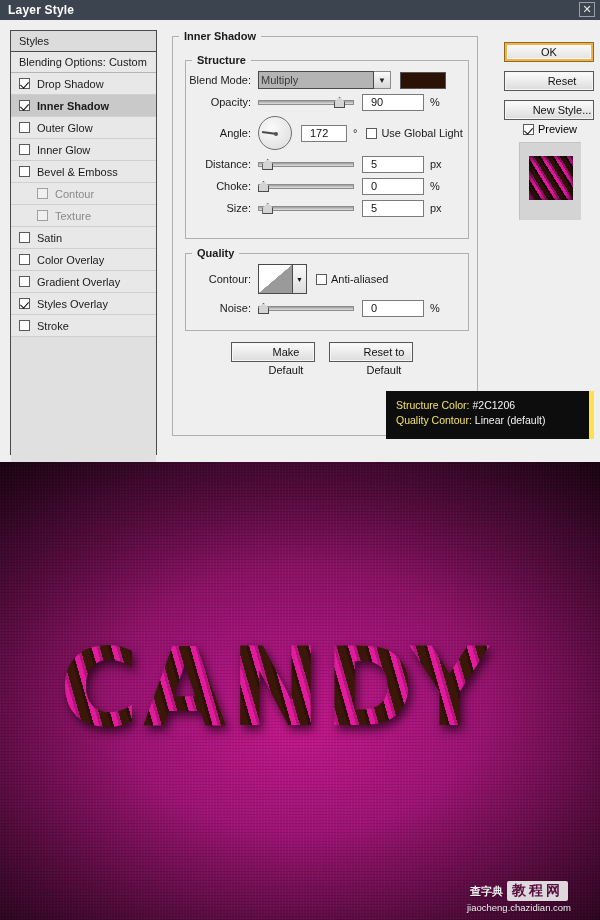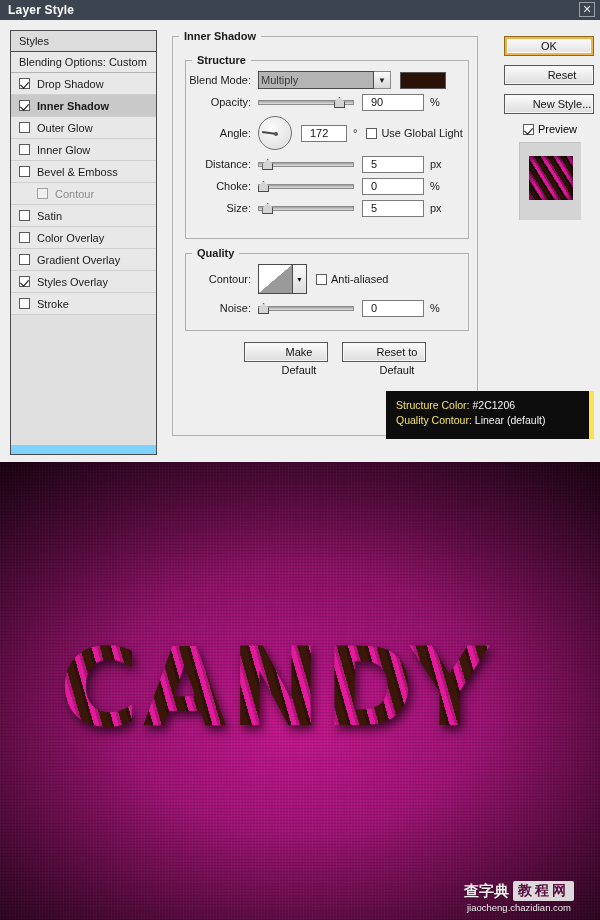--- a/index.html
+++ b/index.html
@@ -26,21 +26,21 @@
   }
   #close-btn {
     position:absolute; right:5px; top:2px; width:16px; height:15px;
     border:1px solid #9aa0a8; background:#3c4450; color:#e8e8e8;
     font-size:11px; line-height:13px; text-align:center;
   }
 
   
   #styles-panel {
     position:absolute; left:10px; top:30px; width:147px; height:425px;
-    border:1px solid #4a4a4a; background:#7dd3fc;
+    border:1px solid #4a4a4a; background:#f9a8d4;
   }
   .styles-head {
     height:21px; line-height:21px; padding-left:8px;
     background:#dcdcdc; border-bottom:1px solid #4a4a4a; font-size:11px; color:#1a1a1a;
   }
   .blend-opts {
     height:21px; line-height:21px; padding-left:8px;
     background:#e8e8e8; border-bottom:1px solid #b4b4b4; font-size:11px; color:#1a1a1a;
   }
   .style-row {
@@ -139,33 +139,33 @@
     background:linear-gradient(#fafafa,#dcdcdc);
     display:flex; align-items:center; justify-content:center; font-size:7px; color:#111;
   }
 
   .btn {
     border:1px solid #585858; background:linear-gradient(#fcfcfc,#dcdcdc);
     font-size:11px; color:#111; text-align:center; line-height:18px; height:20px;
     box-shadow: inset 0 0 0 1px #f6f6f6;
     padding-left: 26px;
   }
-  #defaults-row { position:absolute; left:71px; top:300px; display:flex; gap:14px; }
+  #defaults-row { position:absolute; left:58px; top:300px; display:flex; gap:14px; }
   #defaults-row .btn { width:84px; }
 
   
-  #rightcol { position:absolute; left:504px; top:36px; width:92px; }
+  #rightcol { position:absolute; left:504px; top:42px; width:92px; }
   #ok-btn {
     width:90px; height:20px; border:1px solid #8d6a1d;
     background:linear-gradient(#fdfdfd,#dfdfdf);
     box-shadow: inset 0 0 0 2px #f0b34a, inset 0 0 0 3px #fafafa;
     font-size:11px; line-height:18px; text-align:center; color:#111;
   }
   #rightcol .btn { width:90px; margin-top:9px; }
-  #preview-ck { display:flex; align-items:flex-end; justify-content:center; margin-top:9px; font-size:11px; }
+  #preview-ck { display:flex; align-items:flex-end; justify-content:center; margin-top:3px; font-size:11px; }
   #preview-ck .cb { margin-right:4px; }
   #preview-box {
     width:62px; height:78px; margin:7px auto 0; background:#d4d4d4;
     border-top:1px solid #c2c2c2; border-left:1px solid #c2c2c2;
     display:flex; align-items:center; justify-content:center;
   }
   #preview-thumb {
     width:44px; height:44px; margin-bottom:8px;
     background:
       repeating-linear-gradient(58deg,
@@ -222,21 +222,21 @@
     filter: drop-shadow(3px 5px 5px rgba(0,0,0,.62));
     user-select:none;
   }
   #watermark {
     position:absolute; right:8px; bottom:6px; width:146px; height:34px;
     display:flex; flex-direction:column; align-items:center; justify-content:center;
     opacity:.93;
   }
   #watermark .wm-top { display:flex; align-items:center; gap:4px; }
   #watermark .wm-cn {
-    color:#ffffff; font-weight:bold; font-size:15px;
+    color:#ffffff; font-weight:bold; font-size:11px;
     font-family:"DejaVu Sans", sans-serif; text-shadow:0 1px 1px rgba(0,0,0,.5);
   }
   #watermark .wm-badge {
     background:#e9e9e9; color:#5a1040; font-size:14px; font-weight:bold;
     padding:1px 5px; letter-spacing:3px; border-radius:2px;
     font-family:"DejaVu Sans", sans-serif;
   }
   #watermark .wm-url {
     color:#ffffff; font-size:9.5px; margin-top:1px;
     font-family:"Liberation Sans", sans-serif; text-shadow:0 1px 1px rgba(0,0,0,.5);
@@ -272,20 +272,24 @@
           <span class="cb"></span>
           <span>Inner Glow</span>
         </div>
         <div class="style-row">
           <span class="cb"></span>
           <span>Bevel &amp; Emboss</span>
         </div>
         <div class="style-row indent dim">
           <span class="cb dimbox"></span>
           <span>Contour</span>
+        </div>
+        <div class="style-row indent dim">
+          <span class="cb dimbox"></span>
+          <span>Texture</span>
         </div>
         <div class="style-row">
           <span class="cb"></span>
           <span>Satin</span>
         </div>
         <div class="style-row">
           <span class="cb"></span>
           <span>Color Overlay</span>
         </div>
         <div class="style-row">

